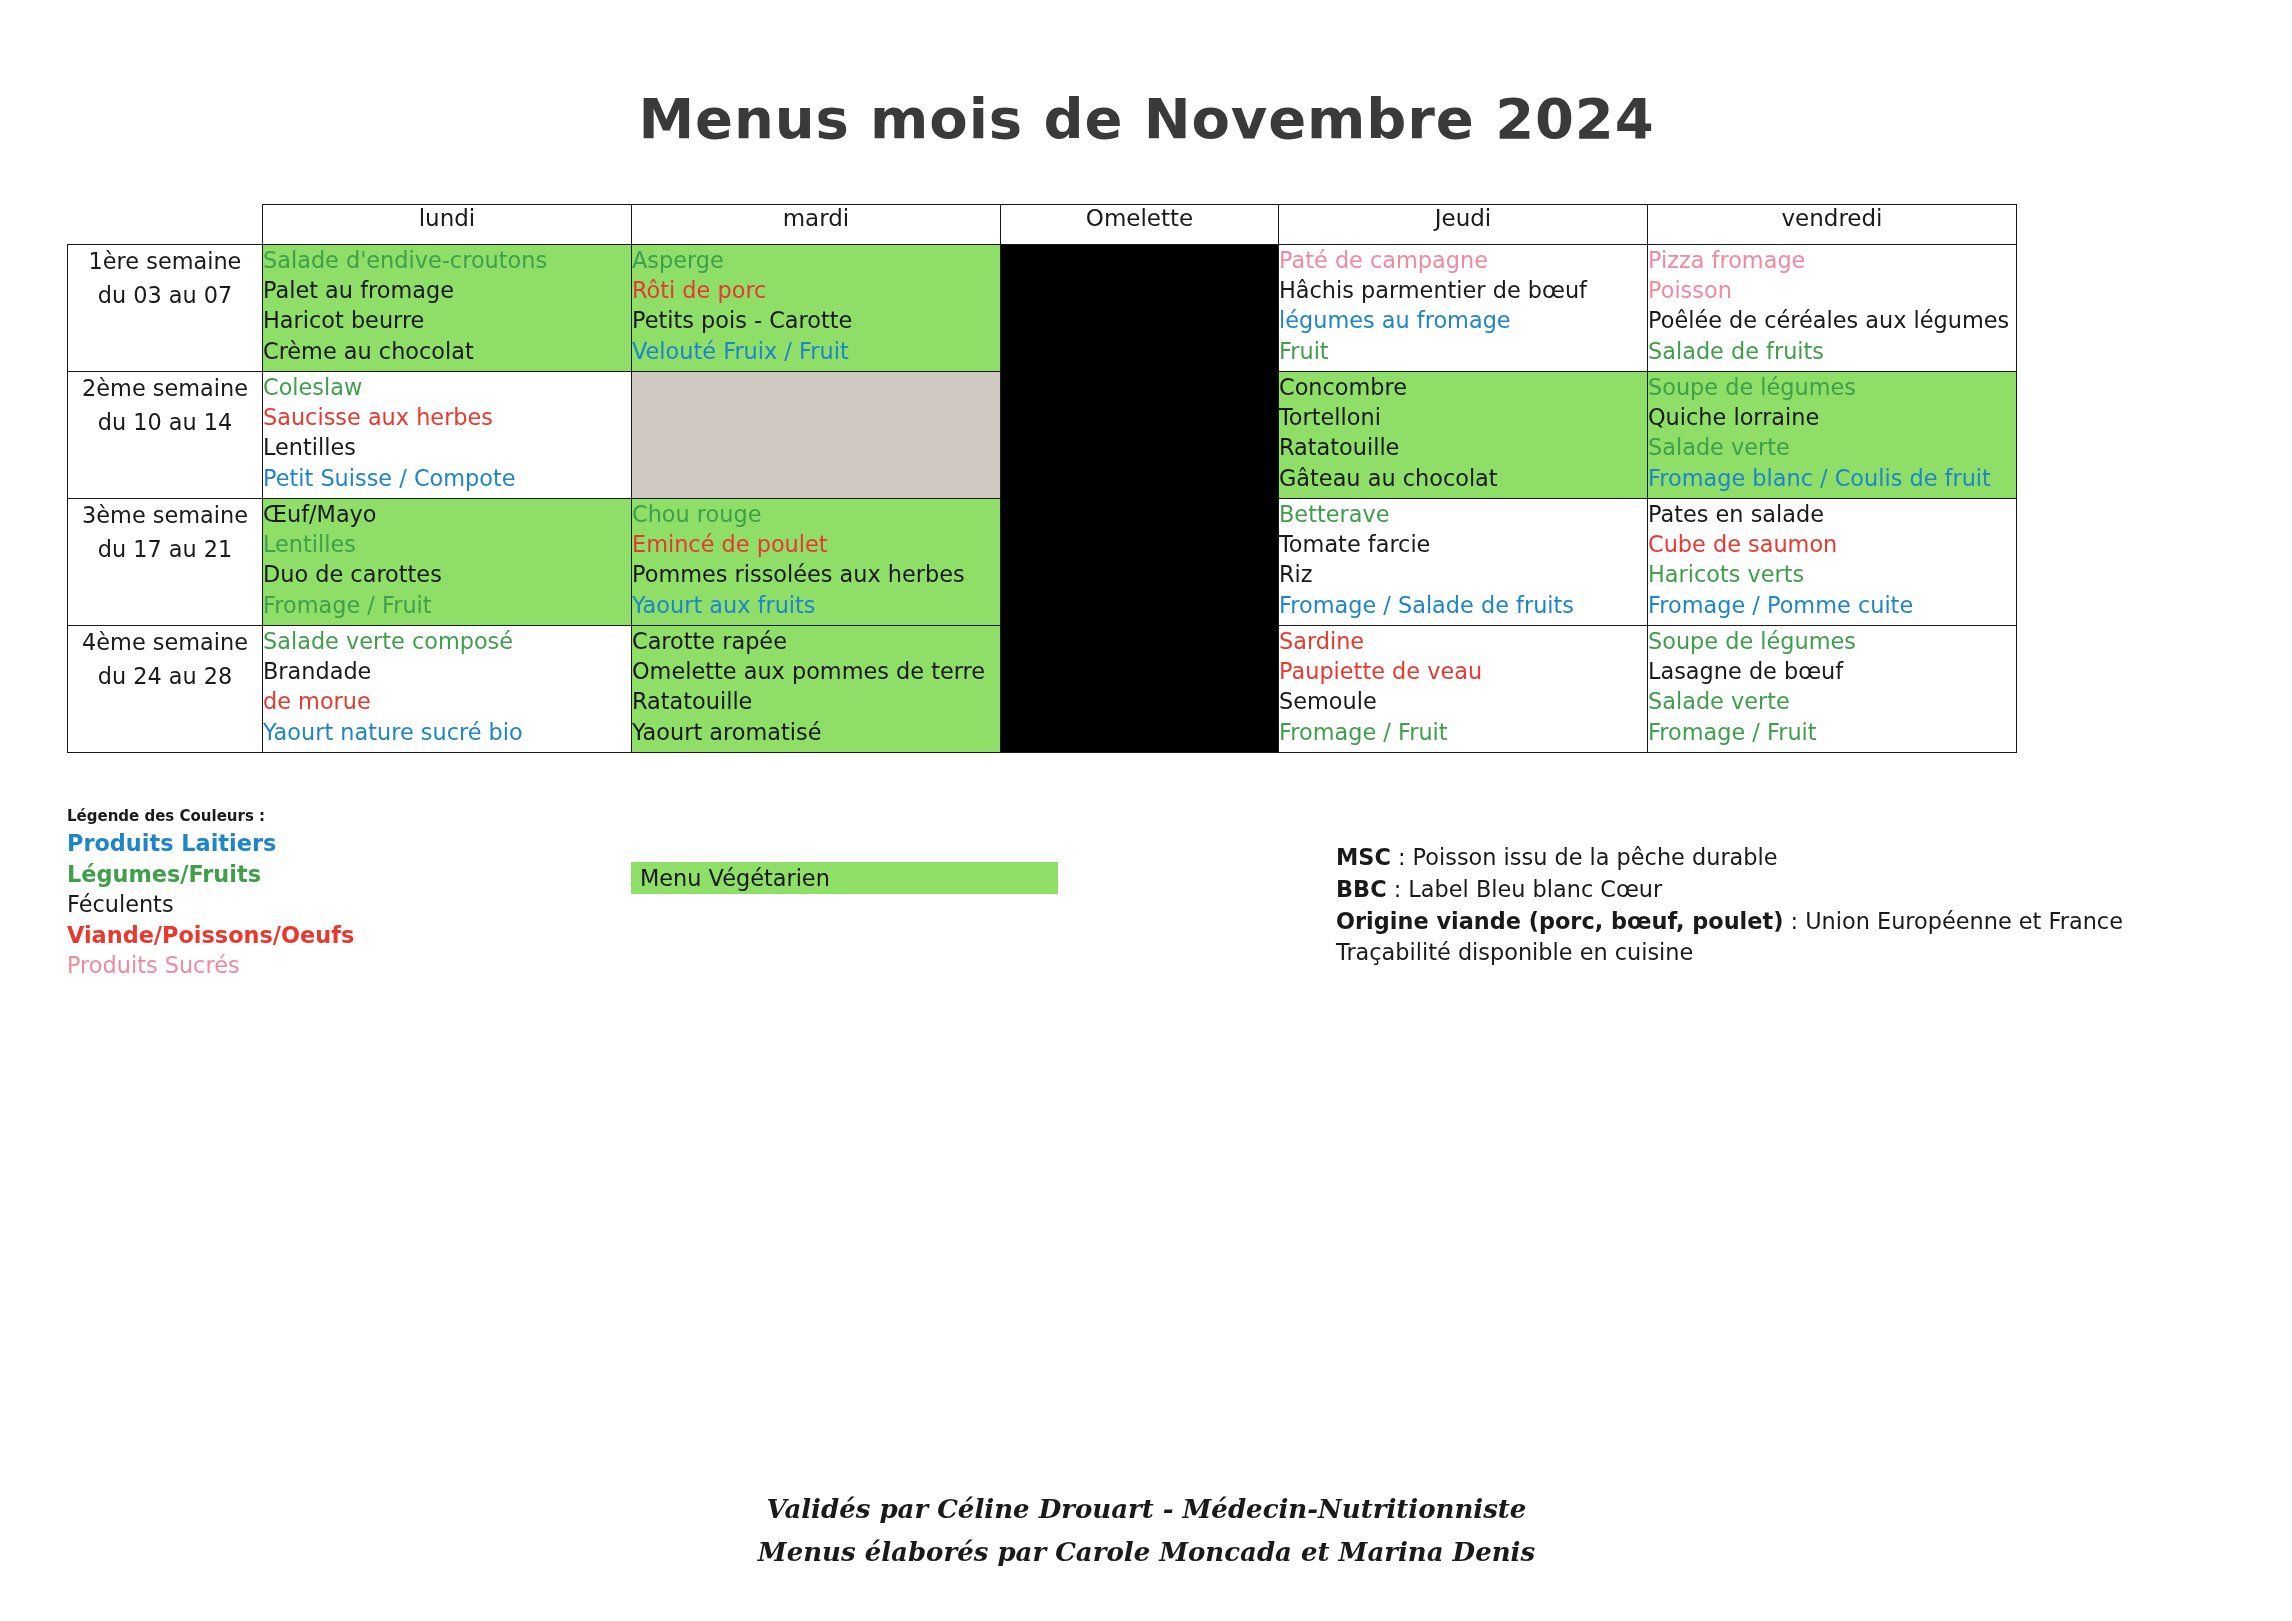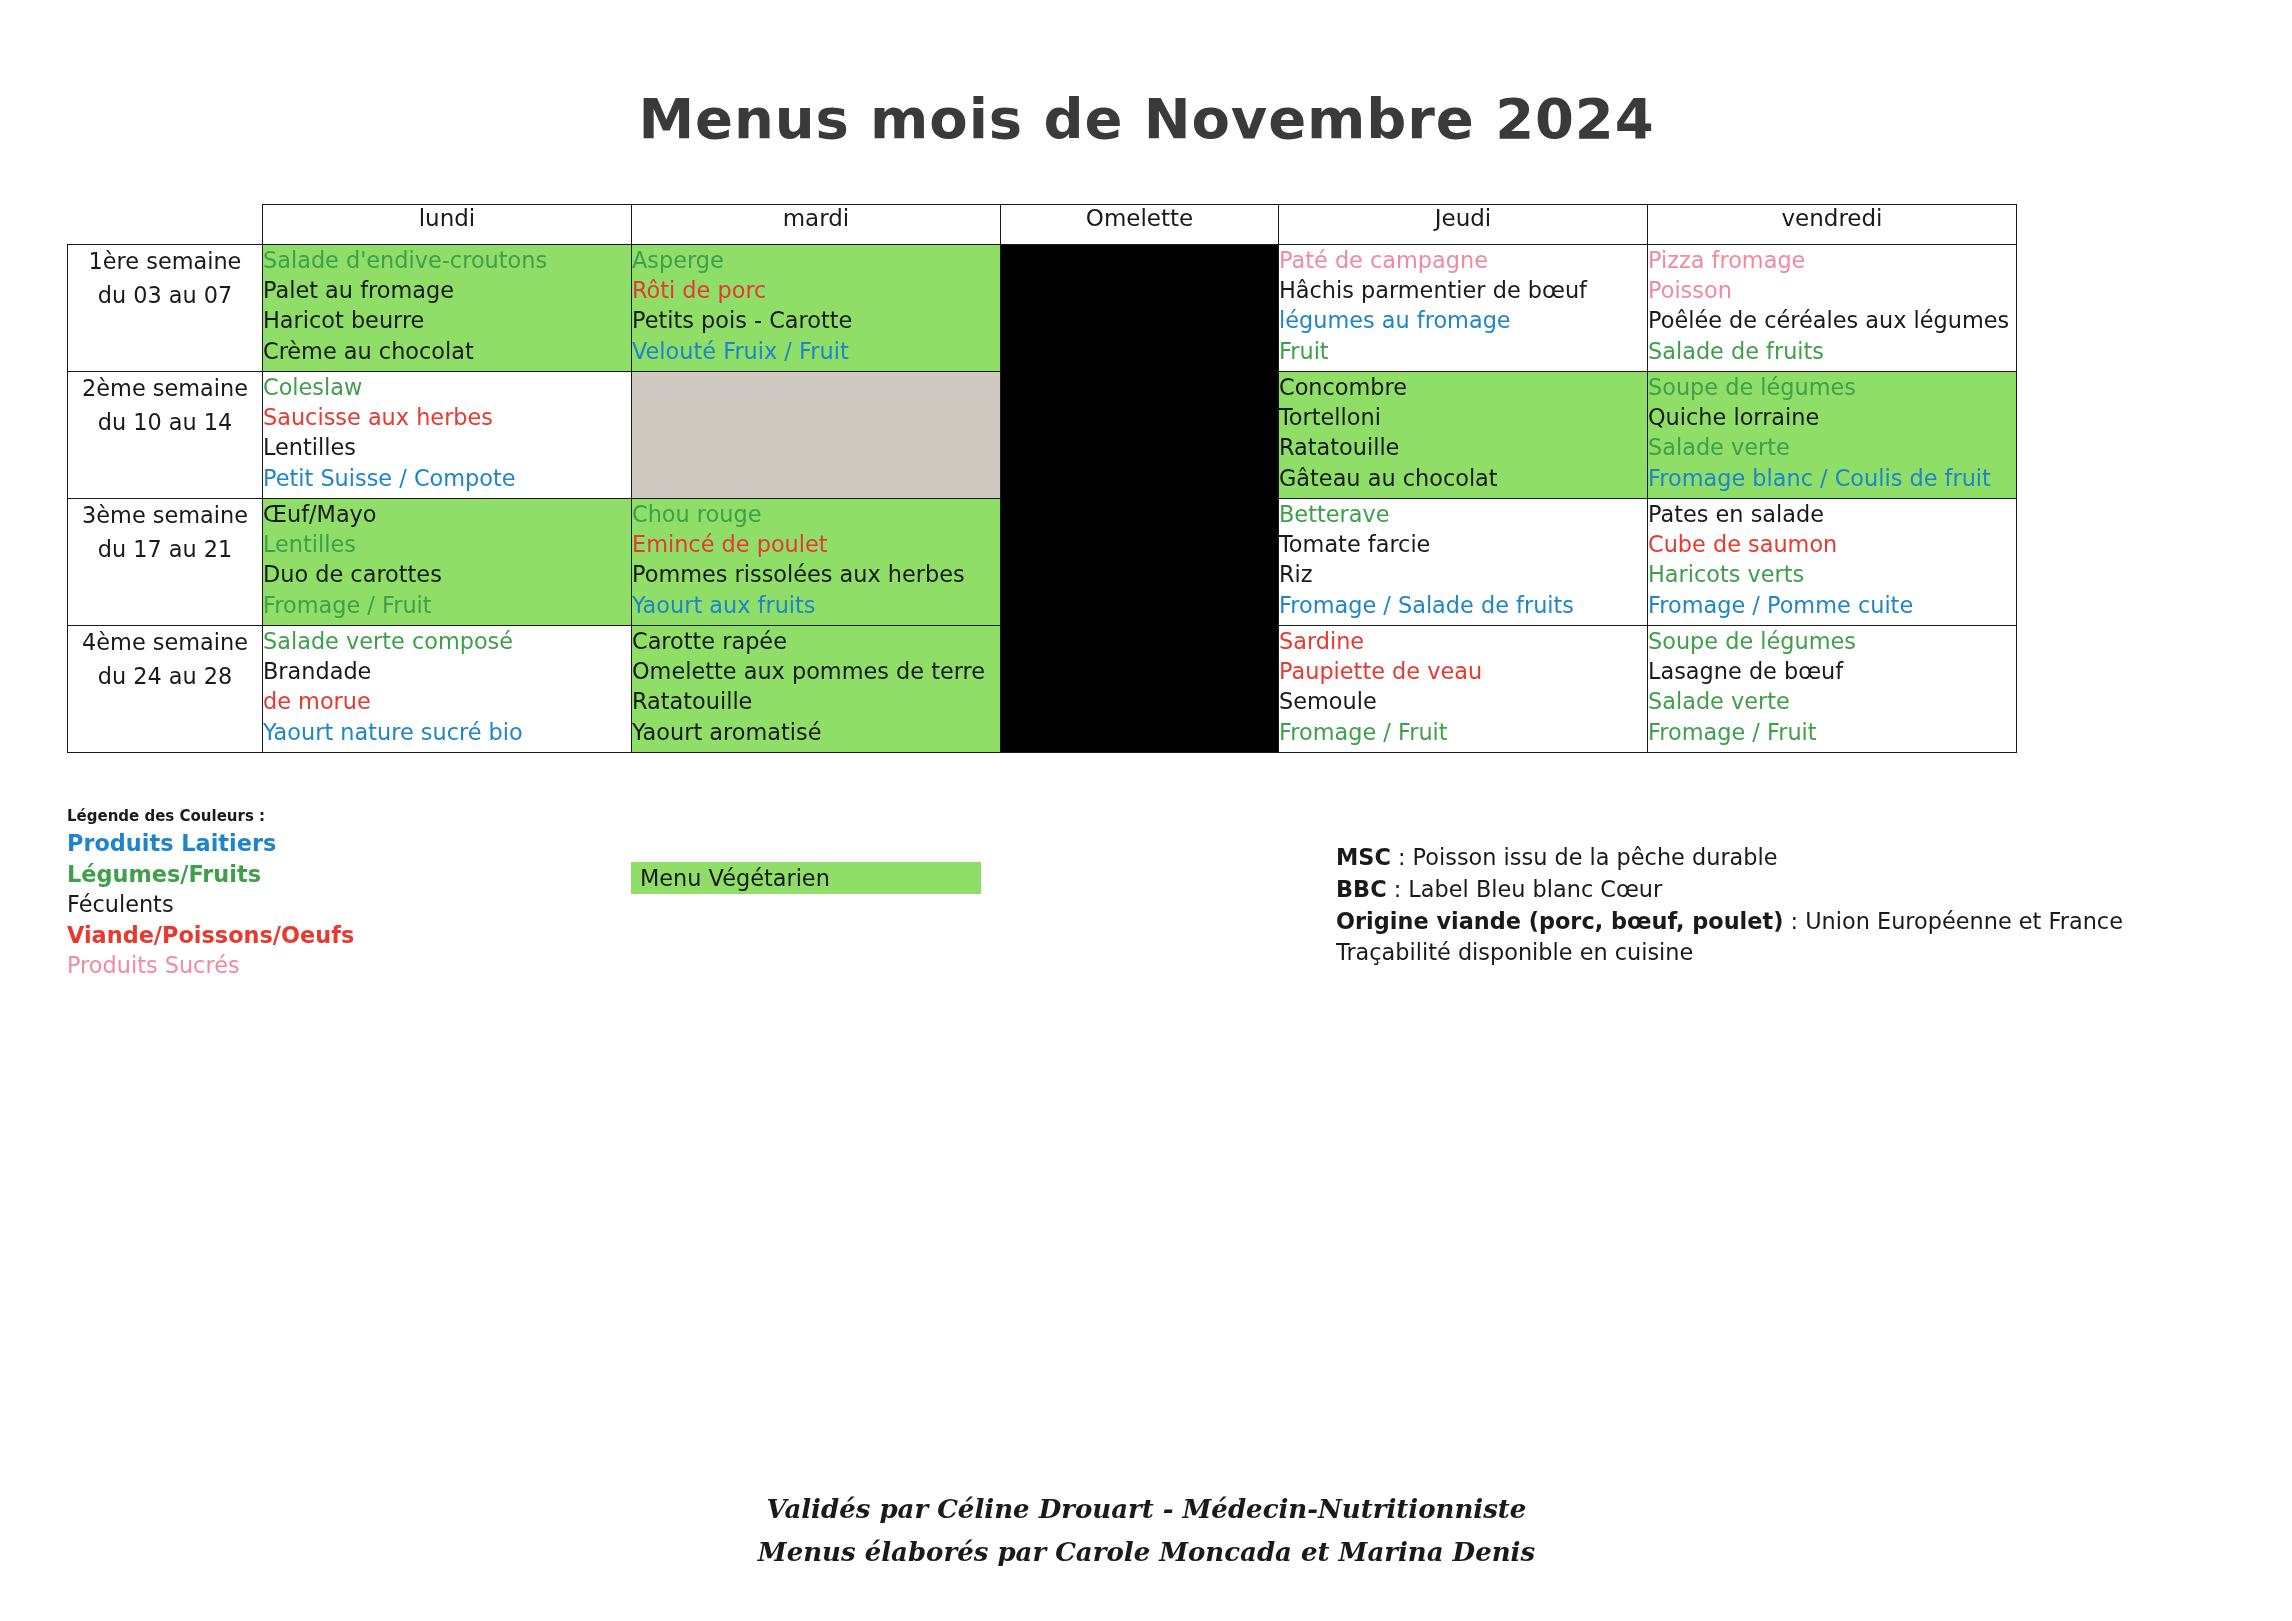--- a/index.html
+++ b/index.html
@@ -146,21 +146,21 @@
     margin-bottom: 1.8px;
     font-size: 15px;
   }
   .legend-item { white-space: nowrap; font-weight: bold; }
   .legend-item.plain { font-weight: normal; }
 
   .veg-box {
     position: absolute;
     left: 631px;
     top: 862px;
-    width: 350px;
+    width: 427px;
     height: 32px;
     background: #8ede68;
     font-size: 22.4px;
     color: #1a1a1a;
     padding: 2.7px 0 0 9px;
     box-sizing: border-box;
   }
 
   .notes {
     position: absolute;

